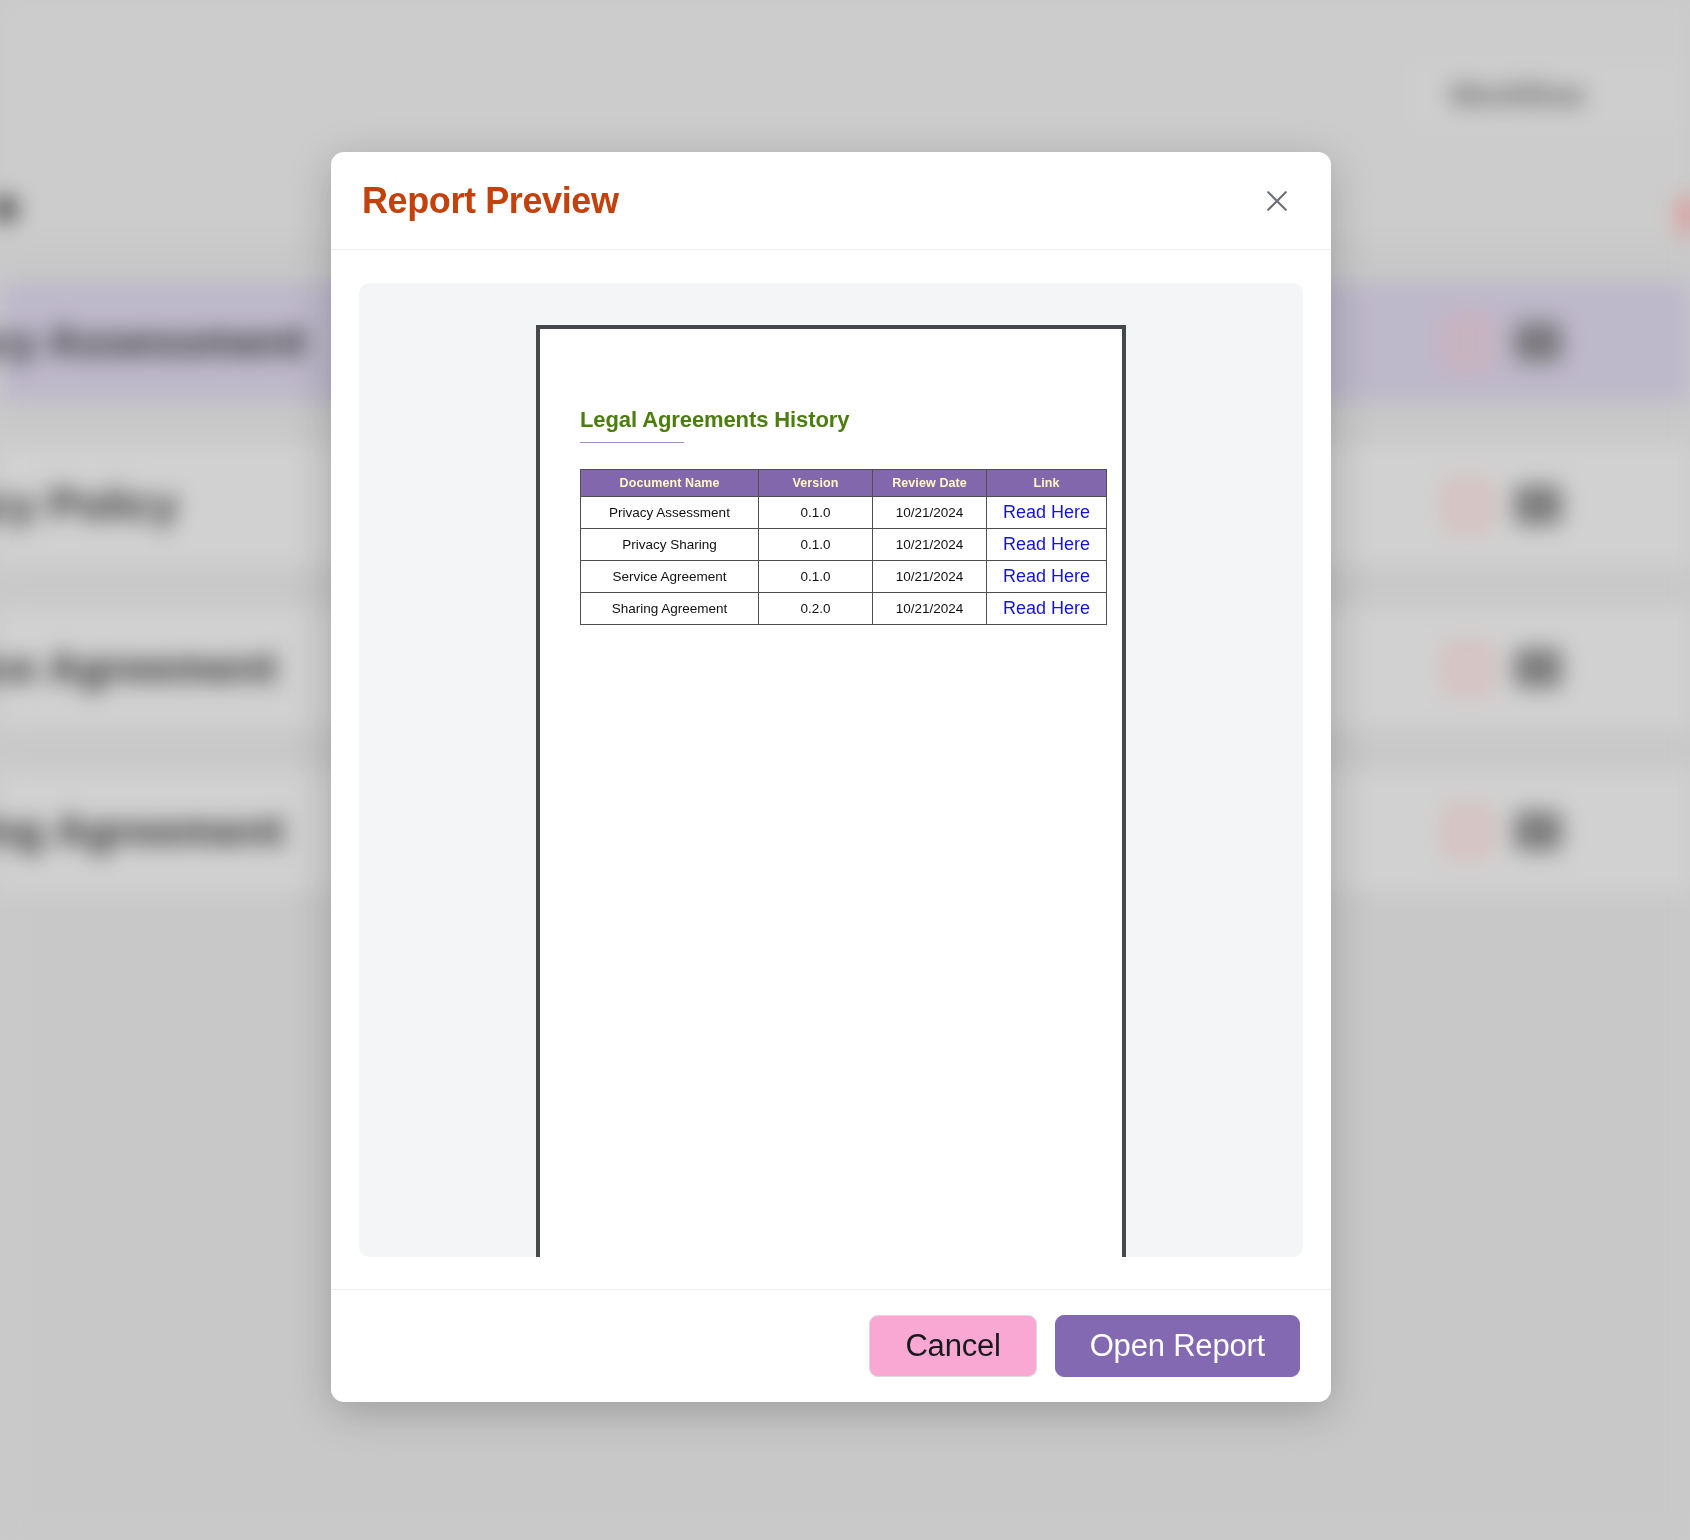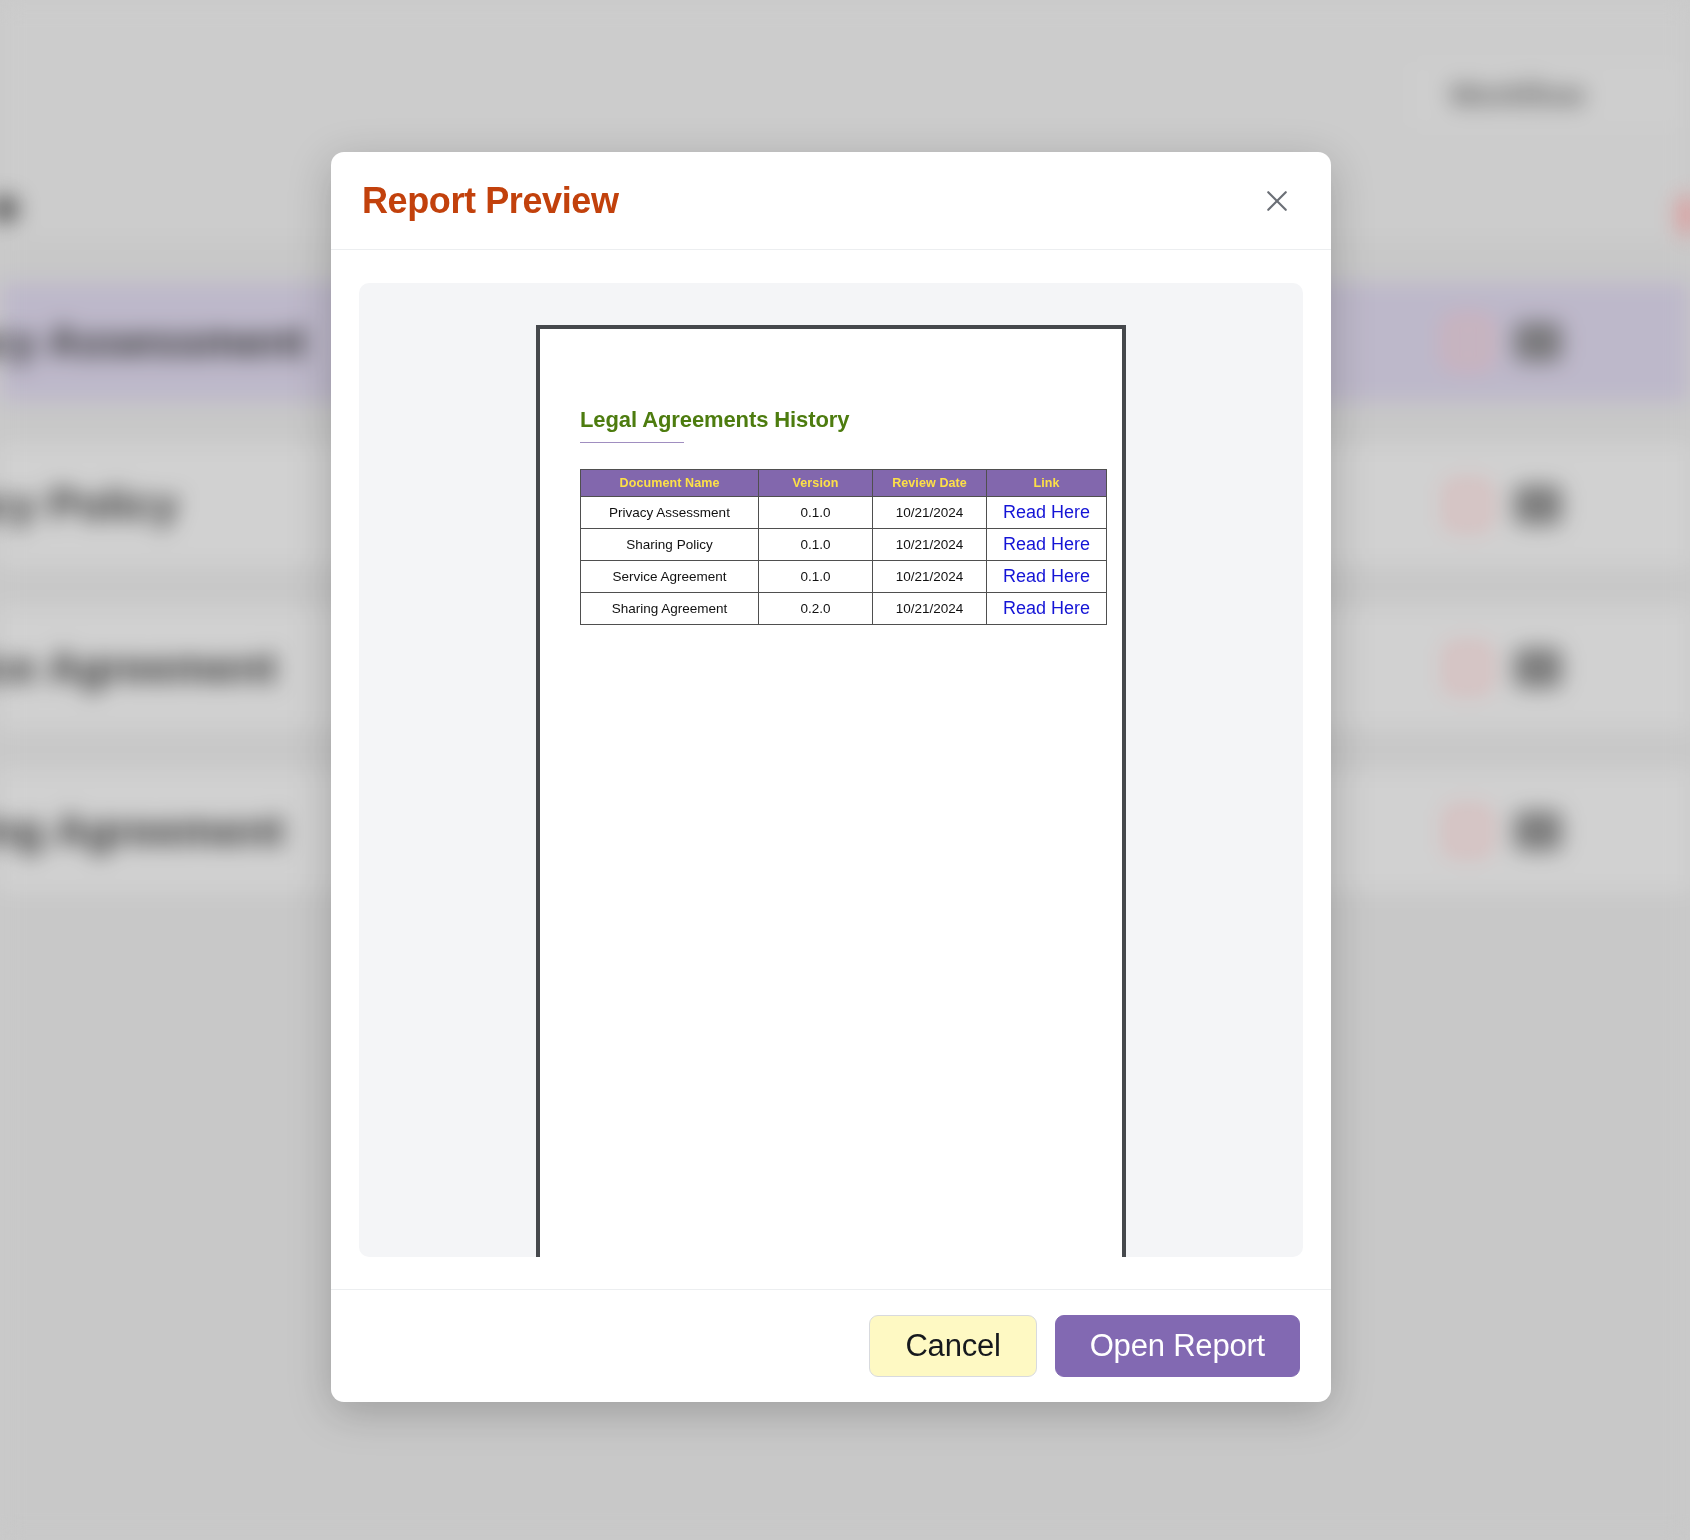--- a/index.html
+++ b/index.html
@@ -236,21 +236,21 @@
 
   .doc-table {
     width: 508px;
     border-collapse: collapse;
     table-layout: fixed;
     font-size: 14px;
   }
 
   .doc-table th {
     background: #8267ad;
-    color: #fde047;
+    color: #fef9c3;
     font-size: 12.5px;
     font-weight: 700;
     text-align: center;
     padding: 6px 4px;
     border: 1px solid #4f4f4f;
     letter-spacing: 0.1px;
   }
 
   .doc-table td {
     border: 1px solid #4f4f4f;
@@ -291,21 +291,21 @@
     border-radius: 9px;
     cursor: pointer;
     height: 62px;
     display: inline-flex;
     align-items: center;
     justify-content: center;
     letter-spacing: -0.2px;
   }
 
   .btn-cancel {
-    background: #fef9c3;
+    background: #f9a8d4;
     border: 1px solid #d8dade;
     color: #16191d;
     padding: 0 35px;
   }
 
   .btn-primary {
     background: #8269b2;
     border: 1px solid #8269b2;
     color: #ffffff;
     padding: 0 34px;
@@ -388,21 +388,21 @@
             </tr>
           </thead>
           <tbody>
             <tr>
               <td>Privacy Assessment</td>
               <td>0.1.0</td>
               <td>10/21/2024</td>
               <td><span class="doc-link">Read Here</span></td>
             </tr>
             <tr>
-              <td>Sharing Policy</td>
+              <td>Privacy Sharing</td>
               <td>0.1.0</td>
               <td>10/21/2024</td>
               <td><span class="doc-link">Read Here</span></td>
             </tr>
             <tr>
               <td>Service Agreement</td>
               <td>0.1.0</td>
               <td>10/21/2024</td>
               <td><span class="doc-link">Read Here</span></td>
             </tr>

